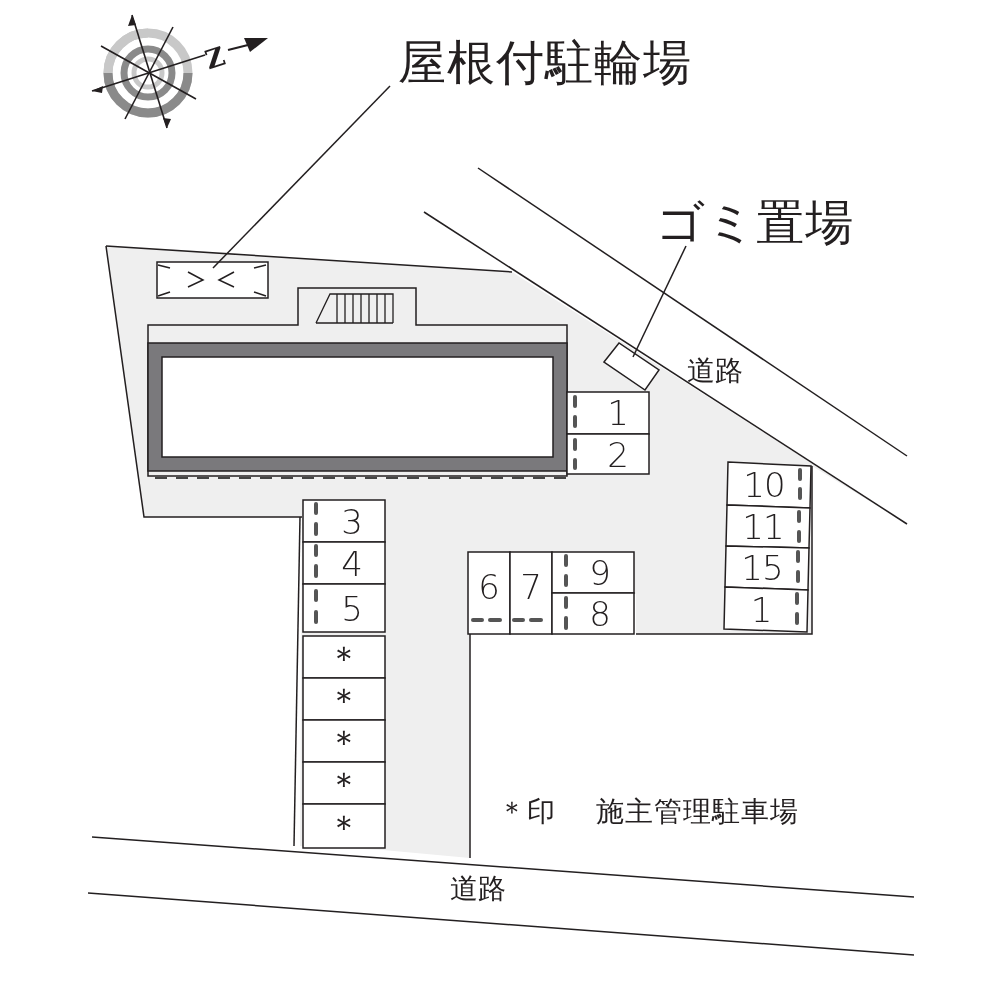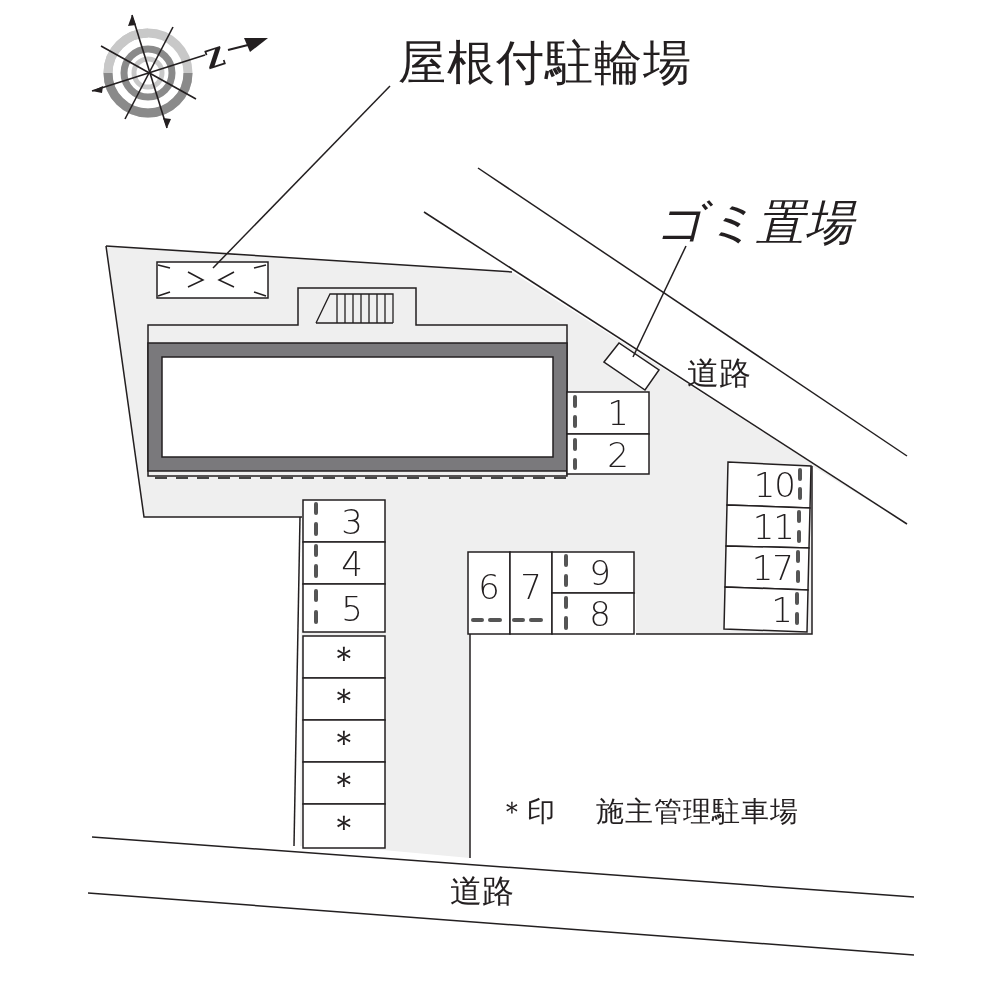--- a/index.html
+++ b/index.html
@@ -26,34 +26,33 @@
       position: absolute;
       white-space: nowrap;
       color: #231f20;
       line-height: 1;
     }
     .label-large {
       font-size: 48px;
       letter-spacing: 1px;
     }
     .label-road {
-      font-size: 32px;
+      font-size: 28px;
     }
     .spot-num {
       position: absolute;
       font-size: 34px;
       line-height: 1;
       text-align: center;
       color: #231f20;
       font-family: "DejaVu Sans", "Liberation Sans", sans-serif;
       font-weight: 300;
     }
     .spot-num.two {
       letter-spacing: -1px;
-      text-align: right;
     }
     .asterisk {
       position: absolute;
       font-size: 34px;
       line-height: 1;
       text-align: center;
       color: #231f20;
     }
   </style>
 </head>
@@ -200,38 +199,38 @@
     <polygon points="92,91 103,86 102,93" fill="#231f20"></polygon>
   </g>
   <g>
     <text x="205" y="66" font-size="26" font-weight="bold" fill="#231f20" font-family="DejaVu Serif, serif" transform="rotate(-18 218 56)">Z</text>
     <line x1="228" y1="50" x2="248" y2="45" stroke="#231f20" stroke-width="2"></line>
     <polygon points="268,38 244,38 250,52" fill="#231f20"></polygon>
   </g>
 </svg>
 
 <div class="label label-large" style="left:398px; top:38px;">屋根付駐輪場</div>
-<div class="label label-large" style="left:656px; top:198px;font-style:italic;">ゴミ置場</div>
+<div class="label label-large" style="left:656px; top:198px;">ゴミ置場</div>
 <div class="label label-road" style="left:687px; top:357px;">道路</div>
 <div class="label label-road" style="left:450px; top:875px;">道路</div>
 <div class="label label-large" style="left:498px; top:798px; font-size:28px;">
   <span>＊</span><span>印</span><span style="display:inline-block;width:40px;"></span><span>施主管理駐車場</span>
 </div>
 
 <div class="spot-num" style="left:588px; top:396px; width:60px;">1</div>
 <div class="spot-num" style="left:588px; top:438px; width:60px;">2</div>
 <div class="spot-num" style="left:322px; top:505px; width:60px;">3</div>
 <div class="spot-num" style="left:322px; top:547px; width:60px;">4</div>
 <div class="spot-num" style="left:322px; top:592px; width:60px;">5</div>
 <div class="spot-num" style="left:469px; top:570px; width:40px;">6</div>
 <div class="spot-num" style="left:511px; top:570px; width:40px;">7</div>
 <div class="spot-num" style="left:570px; top:556px; width:60px;">9</div>
 <div class="spot-num" style="left:570px; top:597px; width:60px;">8</div>
 <div class="spot-num two" style="left:733px; top:468px; width:62px;">10</div>
 <div class="spot-num two" style="left:732px; top:510px; width:62px;">11</div>
-<div class="spot-num two" style="left:731px; top:551px; width:62px;">17</div>
+<div class="spot-num two" style="left:731px; top:551px; width:62px;">15</div>
 <div class="spot-num two" style="left:730px; top:593px; width:62px;">1</div>
 
 <div class="asterisk" style="left:303px; top:641px; width:82px;">＊</div>
 <div class="asterisk" style="left:303px; top:683px; width:82px;">＊</div>
 <div class="asterisk" style="left:303px; top:725px; width:82px;">＊</div>
 <div class="asterisk" style="left:303px; top:767px; width:82px;">＊</div>
 <div class="asterisk" style="left:303px; top:810px; width:82px;">＊</div>
 
 </body></html>

